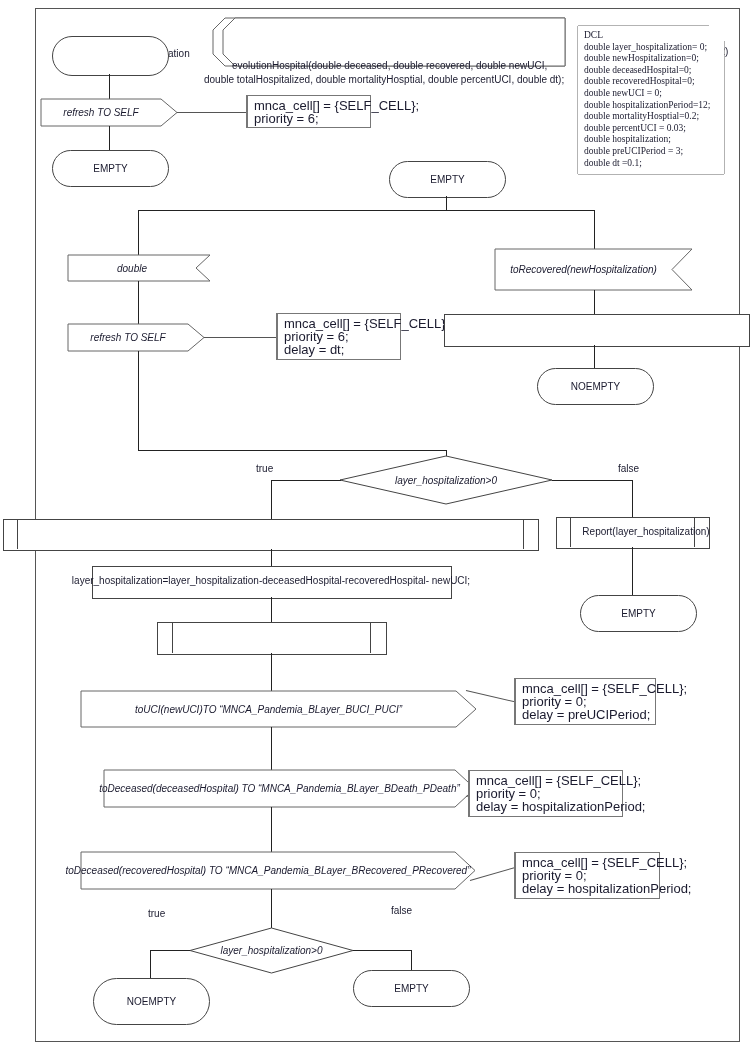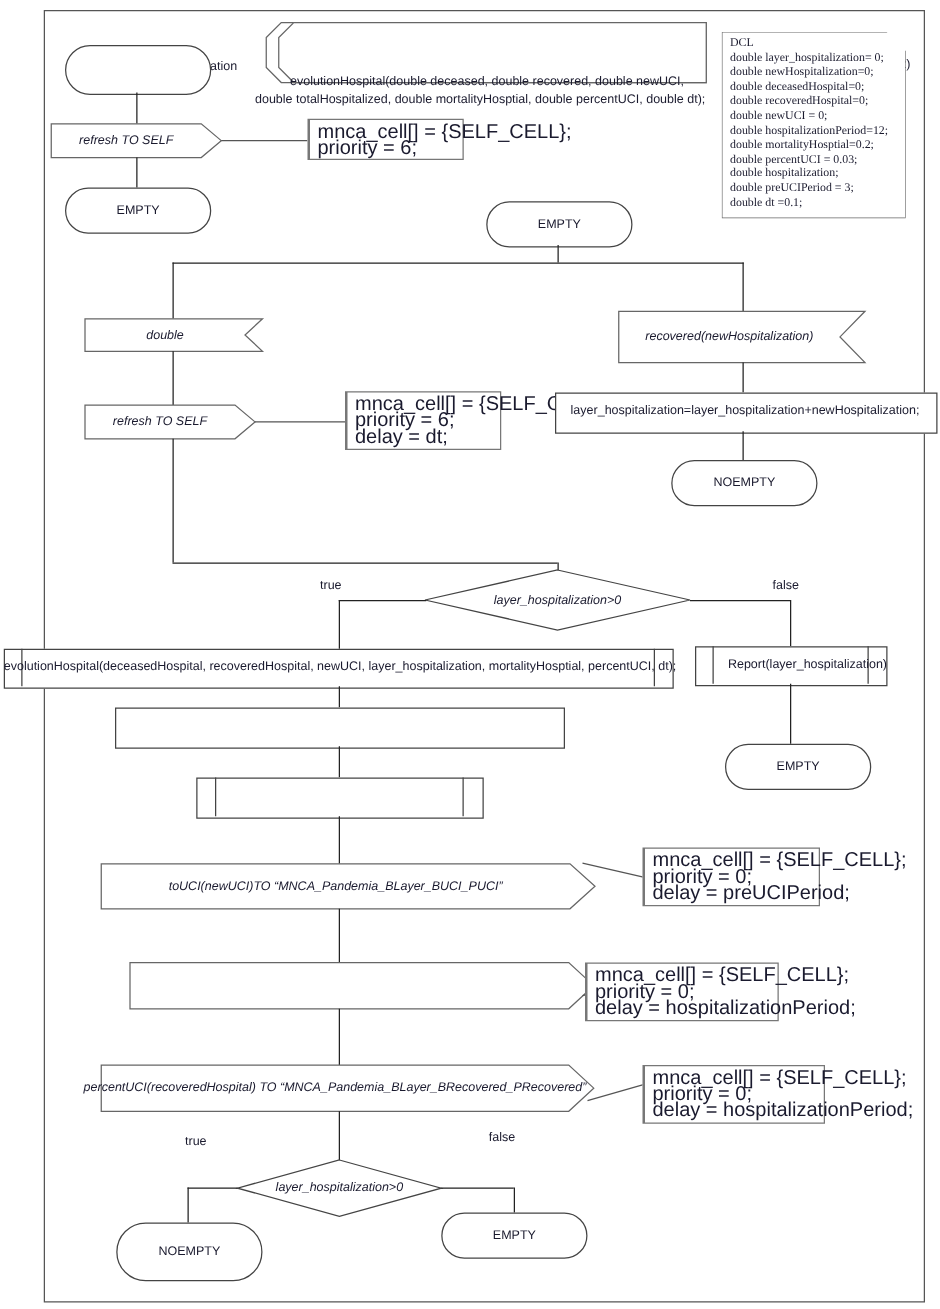--- a/index.html
+++ b/index.html
@@ -7,21 +7,21 @@
   #canvas{position:relative;width:752px;height:1047px;overflow:hidden;background:#fff;}
   .lbl{position:absolute;font-size:10px;line-height:12px;color:#1a1a2e;white-space:nowrap;margin-top:34px;}
   
   .frame{position:absolute;border:1.5px solid #555;background:transparent;}
   .state{position:absolute;border:1px solid #444;border-radius:26px/26px;background:#fff;
          display:flex;align-items:center;justify-content:center;font-size:10px;color:#1a1a2e;}
   .task{position:absolute;border:1px solid #444;background:#fff;
         display:flex;align-items:center;justify-content:center;font-size:10px;color:#1a1a2e;}
   .taskText{position:absolute;font-size:10px;color:#1a1a2e;white-space:nowrap;text-align:center;}
   .note{position:absolute;border:1px solid #777;border-left:2px solid #777;background:#fff;
-        font-size:16px;line-height:13px;color:#1a1a2e;padding:3px 5px 3px 6px;box-sizing:border-box;}
+        font-size:13px;line-height:13px;color:#1a1a2e;padding:3px 5px 3px 6px;box-sizing:border-box;}
   .line{position:absolute;background:#222;}
   .hline{height:1px;}
   .vline{width:1px;}
   .lineG{background:#555;}
   svg.shape{position:absolute;overflow:visible;}
   svg.shape path,svg.shape polygon,svg.shape rect,svg.shape line{fill:#fff;stroke:#444;stroke-width:1;}
   svg.shape.g path,svg.shape.g polygon{stroke:#666;}
   .shapeLabel{position:absolute;font-size:10px;color:#1a1a2e;white-space:nowrap;
         display:flex;align-items:center;justify-content:center;text-align:center;font-style:italic;}
   .dcl{position:absolute;background:#fff;font-size:9.5px;line-height:11.6px;color:#1a1a2e;}
@@ -91,25 +91,24 @@
 priority = 6;
 delay = dt;</div>
 
   <div class="line vline" style="left:138px;top:351px;height:99px;"></div>
   <div class="line hline" style="left:138px;top:450px;width:308px;"></div>
   <div class="line vline" style="left:446px;top:450px;height:22px;"></div>
 
   <svg class="shape g" style="left:495px;top:249px;" width="197" height="41" viewBox="0 0 197 41">
     <path d="M0,0 L197,0 L177,20.5 L197,41 L0,41 Z"></path>
   </svg>
-  <div class="shapeLabel" style="left:495px;top:249px;width:177px;height:41px;">recovered(newHospitalization)</div>
+  <div class="shapeLabel" style="left:495px;top:249px;width:177px;height:41px;">toRecovered(newHospitalization)</div>
   <div class="line vline" style="left:594px;top:290px;height:24px;"></div>
 
   <div class="task" style="left:444px;top:314px;width:304px;height:31px;"></div>
-  <div class="taskText" style="left:444px;top:323px;width:304px;">layer_hospitalization=layer_hospitalization+newHospitalization;</div>
   <div class="line vline" style="left:594px;top:345px;height:23px;"></div>
 
   <div class="state" style="left:537px;top:368px;width:115px;height:35px;">NOEMPTY</div>
 
   <svg class="shape" style="left:340px;top:456px;" width="212" height="48" viewBox="0 0 212 48">
     <polygon points="106,0 212,24 106,48 0,24"></polygon>
   </svg>
   <div class="shapeLabel" style="left:340px;top:456px;width:212px;height:48px;">layer_hospitalization&gt;0</div>
   <div class="branchlbl" style="left:256px;top:463px;">true</div>
   <div class="branchlbl" style="left:618px;top:463px;">false</div>
@@ -123,54 +122,55 @@
   <div class="task" style="left:556px;top:517px;width:152px;height:30px;"></div>
   <div class="line vline" style="left:570px;top:517px;height:30px;background:#444;"></div>
   <div class="line vline" style="left:694px;top:517px;height:30px;background:#444;"></div>
   <div class="taskText" style="left:556px;top:526px;width:180px;">Report(layer_hospitalization)</div>
   <div class="line vline" style="left:632px;top:547px;height:48px;"></div>
   <div class="state" style="left:580px;top:595px;width:115px;height:35px;">EMPTY</div>
 
   <div class="task" style="left:3px;top:519px;width:534px;height:30px;"></div>
   <div class="line vline" style="left:17px;top:519px;height:30px;background:#444;"></div>
   <div class="line vline" style="left:523px;top:519px;height:30px;background:#444;"></div>
-  <div class="taskText" style="left:3px;top:528px;width:534px;">evolutionHospital(deceasedHospital, recoveredHospital, newUCI, layer_hospitalization, mortalityHosptial, percentUCI, dt);</div>
   <div class="line vline" style="left:271px;top:549px;height:17px;"></div>
 
   <div class="task" style="left:92px;top:566px;width:358px;height:31px;"></div>
+  <div class="taskText" style="left:71px;top:575px;width:400px;">layer_hospitalization=layer_hospitalization-deceasedHospital-recoveredHospital- newUCI;</div>
   <div class="line vline" style="left:271px;top:597px;height:25px;"></div>
 
   <div class="task" style="left:157px;top:622px;width:228px;height:31px;"></div>
   <div class="line vline" style="left:172px;top:622px;height:31px;background:#444;"></div>
   <div class="line vline" style="left:370px;top:622px;height:31px;background:#444;"></div>
   <div class="line vline" style="left:271px;top:653px;height:38px;"></div>
 
   <svg class="shape g" style="left:81px;top:691px;" width="395" height="36" viewBox="0 0 395 36">
     <path d="M0,0 L375,0 L395,18 L375,36 L0,36 Z"></path>
   </svg>
   <div class="shapeLabel" style="left:81px;top:691px;width:375px;height:36px;">toUCI(newUCI)TO “MNCA_Pandemia_BLayer_BUCI_PUCI”</div>
   <div class="line lineG" style="left:466px;top:690px;width:50px;height:1px;transform:rotate(13deg);transform-origin:left center;"></div>
   <div class="note" style="left:514px;top:678px;width:142px;height:47px;white-space:pre;">mnca_cell[] = {SELF_CELL};
 priority = 0;
 delay = preUCIPeriod;</div>
   <div class="line vline" style="left:271px;top:727px;height:43px;"></div>
 
   <svg class="shape g" style="left:104px;top:770px;" width="371" height="37" viewBox="0 0 371 37">
     <path d="M0,0 L351,0 L371,18.5 L351,37 L0,37 Z"></path>
   </svg>
+  <div class="shapeLabel" style="left:104px;top:770px;width:351px;height:37px;">toDeceased(deceasedHospital) TO “MNCA_Pandemia_BLayer_BDeath_PDeath”</div>
   <div class="line lineG" style="left:466px;top:796px;width:48px;height:1px;transform:rotate(-14deg);transform-origin:left center;"></div>
   <div class="note" style="left:468px;top:770px;width:155px;height:47px;white-space:pre;">mnca_cell[] = {SELF_CELL};
 priority = 0;
 delay = hospitalizationPeriod;</div>
   <div class="line vline" style="left:271px;top:807px;height:45px;"></div>
 
   <svg class="shape g" style="left:81px;top:852px;" width="394" height="37" viewBox="0 0 394 37">
     <path d="M0,0 L374,0 L394,18.5 L374,37 L0,37 Z"></path>
   </svg>
-  <div class="shapeLabel" style="left:81px;top:852px;width:374px;height:37px;">percentUCI(recoveredHospital) TO “MNCA_Pandemia_BLayer_BRecovered_PRecovered”</div>
+  <div class="shapeLabel" style="left:81px;top:852px;width:374px;height:37px;">toDeceased(recoveredHospital) TO “MNCA_Pandemia_BLayer_BRecovered_PRecovered”</div>
   <div class="line lineG" style="left:470px;top:880px;width:48px;height:1px;transform:rotate(-16deg);transform-origin:left center;"></div>
   <div class="note" style="left:514px;top:852px;width:146px;height:47px;white-space:pre;">mnca_cell[] = {SELF_CELL};
 priority = 0;
 delay = hospitalizationPeriod;</div>
   <div class="line vline" style="left:271px;top:889px;height:39px;"></div>
 
   <svg class="shape" style="left:190px;top:928px;" width="163" height="45" viewBox="0 0 163 45">
     <polygon points="81.5,0 163,22.5 81.5,45 0,22.5"></polygon>
   </svg>
   <div class="shapeLabel" style="left:190px;top:928px;width:163px;height:45px;">layer_hospitalization&gt;0</div>

